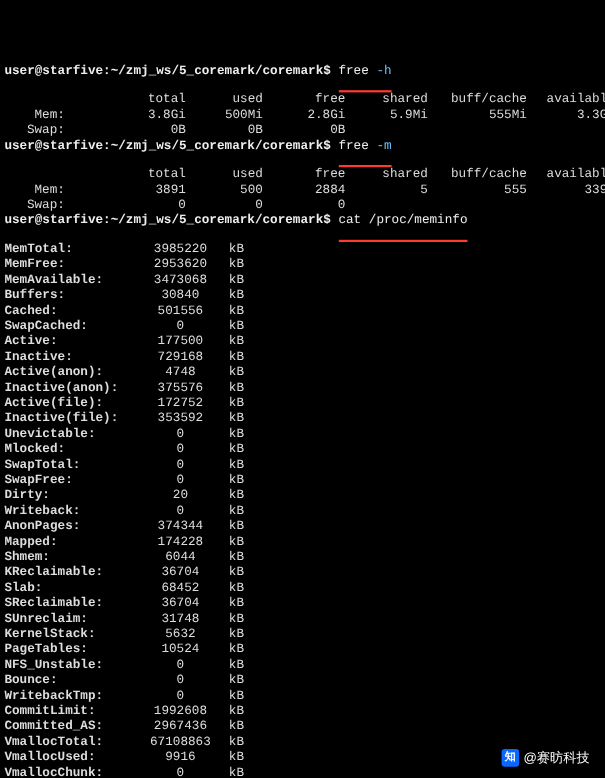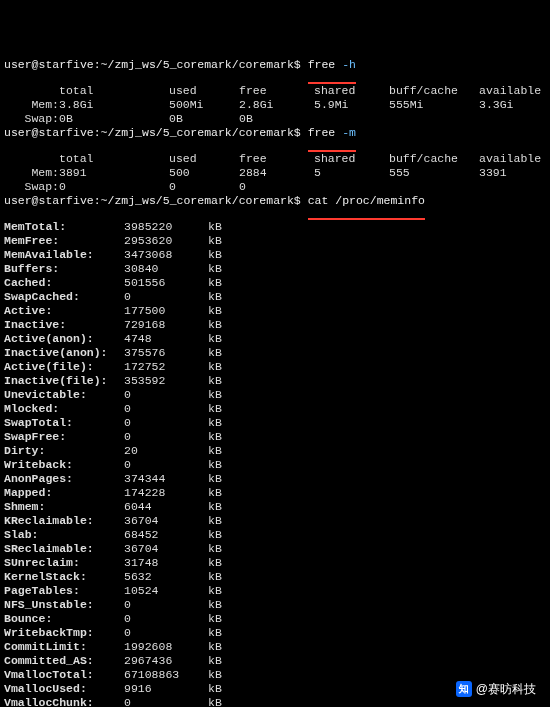--- a/index.html
+++ b/index.html
@@ -9,40 +9,40 @@
     font-family: "Consolas", "Courier New", monospace;
     font-size: 11.5px;
     line-height: 14px;
     width: 550px;
     height: 707px;
     overflow: hidden;
     white-space: pre;
     position: relative;
   }
   .term { padding: 2px 4px; }
-  .prompt-user { color: #eee; }
+  .prompt-user { color: #eee; font-weight: bold; }
   .prompt-cmd { color: #eee; }
   .flag { color: #6cc0ff; }
   .underline {
     border-bottom: 2px solid #ff3b30;
     display: inline-block;
     line-height: 10px;
     padding-bottom: 12px;
   }
   .hdr, .row { display: block; }
-  .c { display: inline-block; text-align: left; }
+  .c { display: inline-block; text-align: right; }
   .lbl { display: inline-block; width: 55px; text-align: right; }
   .c1 { width: 110px; }
   .c2 { width: 70px; }
   .c3 { width: 75px; }
   .c4 { width: 75px; }
   .c5 { width: 90px; }
   .c6 { width: 80px; }
   .mi-lbl { display: inline-block; width: 120px; font-weight: bold; }
-  .mi-val { display: inline-block; width: 80px; text-align: left; }
+  .mi-val { display: inline-block; width: 80px; text-align: center; }
   .mi-unit { padding-left: 4px; text-align: center; }
   .watermark {
     position: absolute;
     right: 14px;
     bottom: 10px;
     color: #fff;
     font-family: -apple-system, "Helvetica Neue", Arial, sans-serif;
     font-size: 12px;
     display: flex;
     align-items: center;

